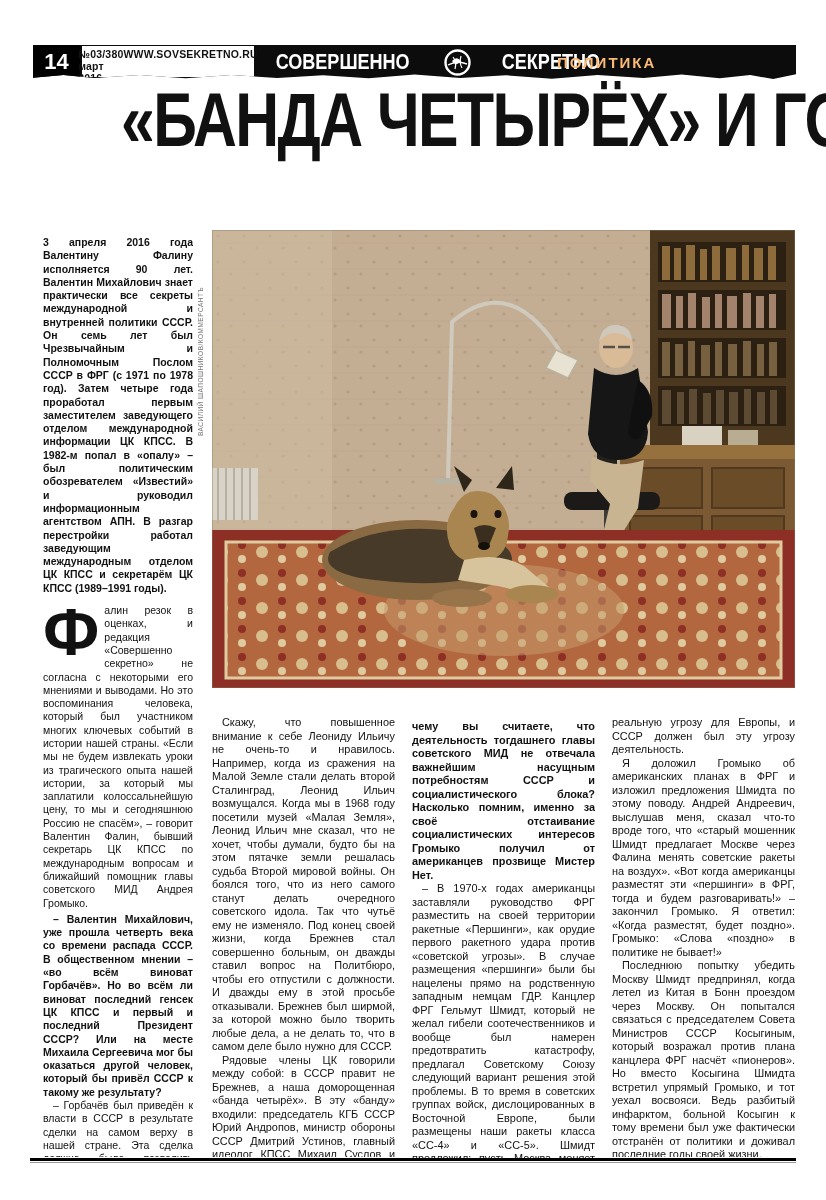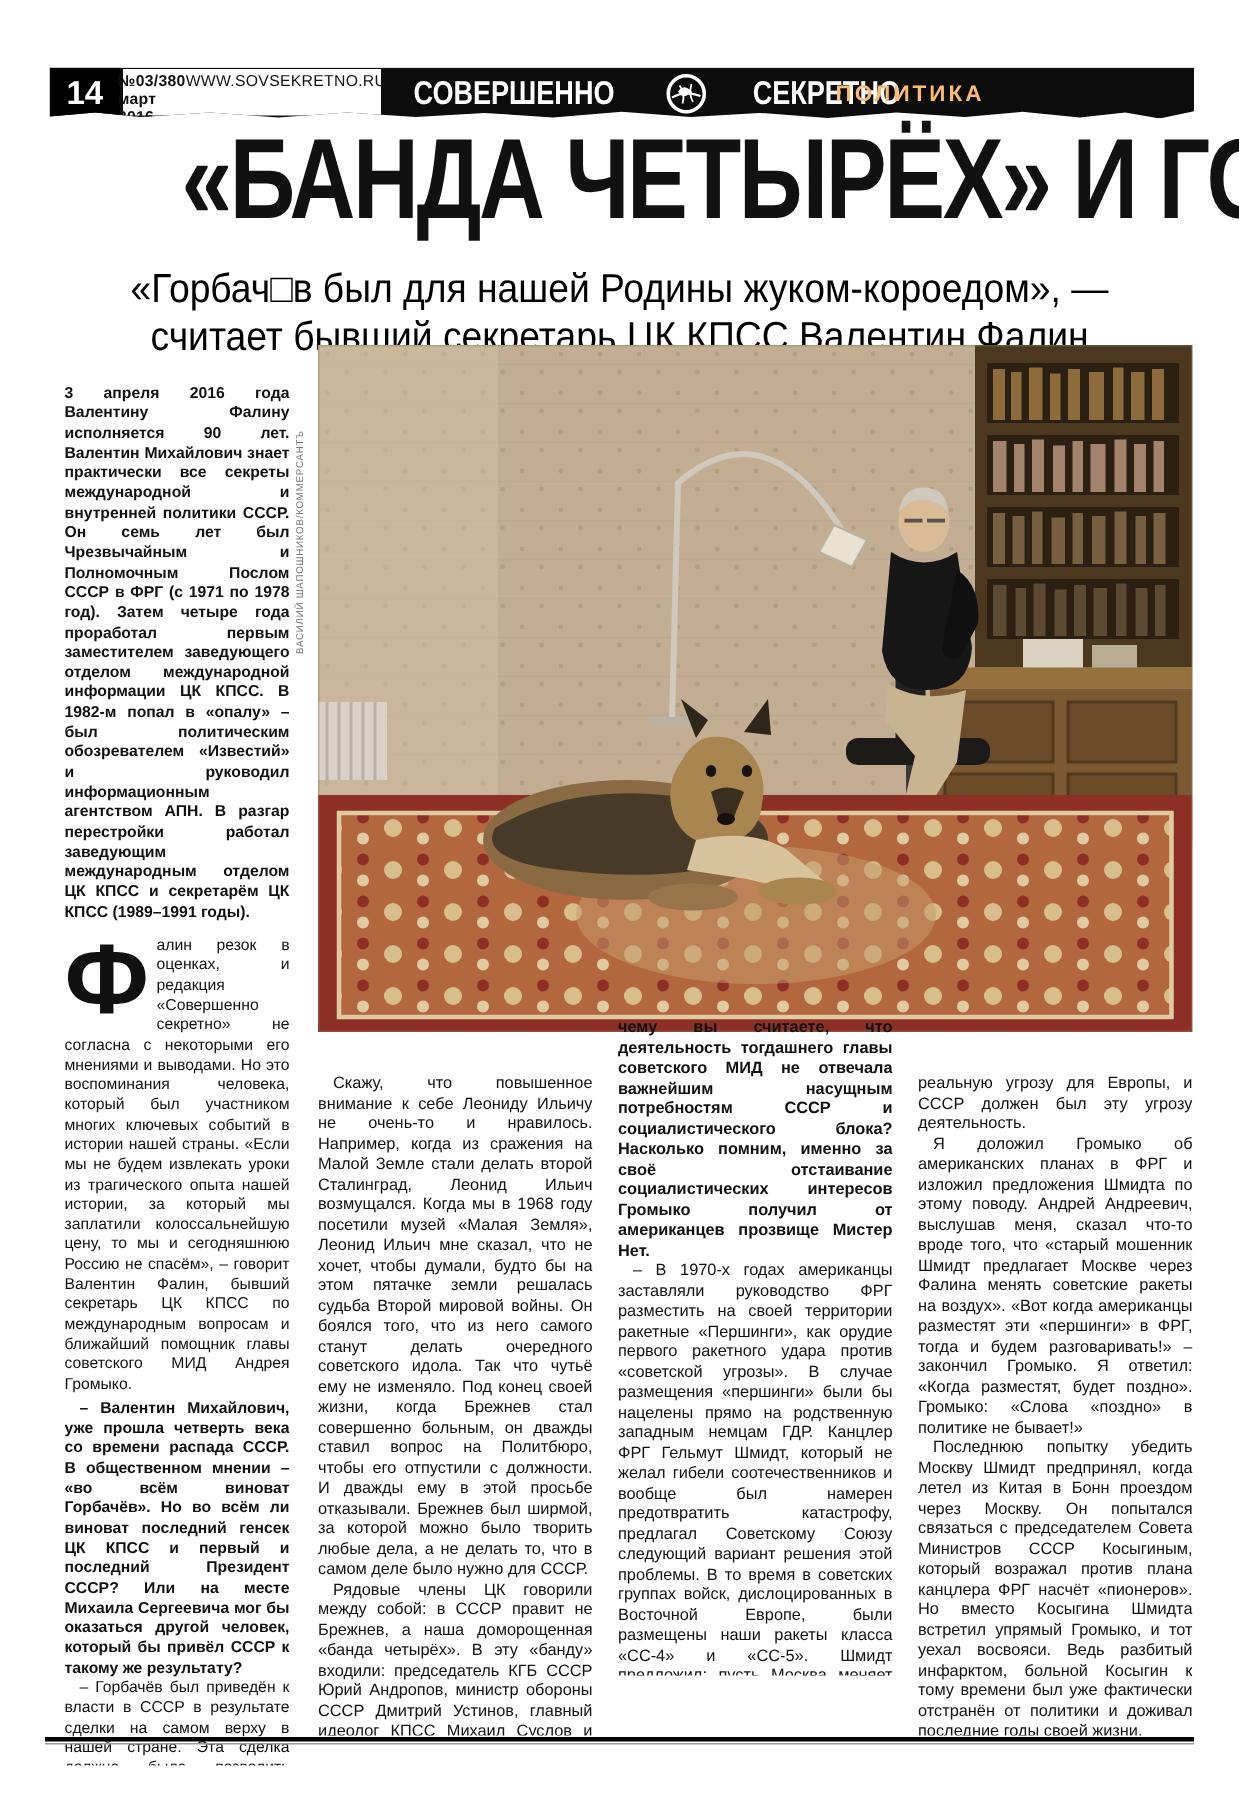--- a/index.html
+++ b/index.html
@@ -7,42 +7,42 @@
   .page { position:relative; width:826px; height:1200px; background:#fff; margin:0 auto; overflow:hidden; color:#111;padding-left:44px; }
 
   
   .topbar { position:absolute; left:33px; top:45px; width:763px; height:34px; background:#0c0c0c;
     clip-path:polygon(0 0,100% 0,100% 86%,97% 100%,94% 88%,90% 98%,85% 87%,80% 97%,74% 88%,68% 99%,62% 89%,56% 97%,50% 87%,44% 98%,38% 89%,32% 97%,26% 88%,20% 98%,14% 88%,8% 97%,4% 88%,0 96%); }
   .pagenum { position:absolute; left:0; top:0; width:47px; height:34px; background:#000; color:#fff;
     font-size:22px; font-weight:bold; display:flex; align-items:center; justify-content:center; }
   .issuebox { position:absolute; left:49px; top:1px; width:172px; height:31px; background:#fff;
     padding:2px 7px; display:flex; flex-direction:row; justify-content:center; }
   .issuebox .l1 { font-size:10.5px; font-weight:bold; letter-spacing:.2px; }
-  .issuebox .l2 { font-size:10.5px; font-weight:normal; letter-spacing:.2px; }
+  .issuebox .l2 { font-size:10.5px; font-weight:bold; letter-spacing:.2px; }
   .masthead { position:absolute; left:228px; top:0; height:34px; display:flex; align-items:center; gap:20px; }
   .masthead .word { color:#fff; font-size:22px; font-weight:bold; transform:scaleX(.82); white-space:nowrap; }
   .emblem { width:27px; height:27px; flex:0 0 auto; }
   .section { position:absolute; left:524px; top:0; height:34px; display:flex; align-items:center;
     color:#fdba74; font-size:15px; font-weight:bold; letter-spacing:2px; }
 
   
   .headline { position:absolute; left:0; top:82px; width:826px; text-align:center; }
   .headline span { display:inline-block; font-size:76px; font-weight:bold; letter-spacing:-2px;
     transform:scaleX(.8); white-space:nowrap; line-height:1; }
   .subhead { position:absolute; left:0; top:176px; width:826px; text-align:center; line-height:1.2; }
   .subhead div { font-size:27px; font-weight:400; transform:scaleX(.92); white-space:nowrap; color:#000; }
 
   
   .col { position:absolute; overflow:hidden; text-align:justify; font-size:10.9px; line-height:13.5px; }
   .col p { text-indent:10px; }
   .col p.noindent { text-indent:0; }
   .col p.q { font-weight:bold; margin-top:3px; }
-  #col1 { left:43px;  top:236px; width:150px; height:921px; font-size:10.5px; line-height:13.3px;margin-top:20px; }
+  #col1 { left:43px;  top:236px; width:150px; height:921px; font-size:10.5px; line-height:13.3px; }
   #col2 { left:212px; top:716px; width:183px; height:441px; }
-  #col3 { left:412px; top:676px; width:183px; height:441px; }
+  #col3 { left:412px; top:717px; width:183px; height:441px; }
   #col4 { left:612px; top:716px; width:183px; height:441px; }
   .lead { font-weight:bold; margin-bottom:9px; }
   .lead p { text-indent:0; }
   .dropcap { float:left; font-size:66px; line-height:53px; font-weight:bold; padding:2px 5px 0 0; }
 
   
   .photo { position:absolute; left:212px; top:230px; width:583px; height:458px; overflow:hidden; background:#b9a78d; }
   .credit { position:absolute; left:197px; top:236px; width:12px; height:200px;
     writing-mode:vertical-rl; transform:rotate(180deg); font-size:6.5px; color:#777; letter-spacing:.5px; }
   .caption { position:absolute; left:212px; top:693px; width:583px; font-size:13.5px; font-weight:bold; }
@@ -70,24 +70,20 @@
         <path d="M8 12 q4 -5 8 -1 q3 2 -1 3 q-4 3 -7 -2 z" fill="#fff"></path>
       </svg>
       <span class="word">СЕКРЕТНО</span>
     </div>
     <div class="section">ПОЛИТИКА</div>
   </div>
 
   <div class="headline">
     <span>«БАНДА ЧЕТЫРЁХ» И ГОРБАЧЁВ</span>
   </div>
-  <div class="subhead">
-    <div>«Горбач□в был для нашей Родины жуком-короедом», —</div>
-    <div>считает бывший секретарь ЦК КПСС Валентин Фалин</div>
-  </div>
 
   <div class="col" id="col1">
     <div class="lead">
       <p>3 апреля 2016 года Валентину Фалину исполняется 90 лет. Валентин Михайлович знает практически все секреты международной и внутренней политики СССР. Он семь лет был Чрезвычайным и Полномочным Послом СССР в ФРГ (с 1971 по 1978 год). Затем четыре года проработал первым заместителем заведующего отделом международной информации ЦК КПСС. В 1982-м попал в «опалу» – был политическим обозревателем «Известий» и руководил информационным агентством АПН. В разгар перестройки работал заведующим международным отделом ЦК КПСС и секретарём ЦК КПСС (1989–1991 годы).</p>
     </div>
     <p class="noindent"><span class="dropcap">Ф</span><span>алин резок в оценках, и редакция «Совершенно секретно» не согласна с некоторыми его мнениями и выводами. Но это воспоминания человека, который был участником многих ключевых событий в истории нашей страны. «Если мы не будем извлекать уроки из трагического опыта нашей истории, за который мы заплатили колоссальнейшую цену, то мы и сегодняшнюю Россию не спасём», – говорит Валентин Фалин, бывший секретарь ЦК КПСС по международным вопросам и ближайший помощник главы советского МИД Андрея Громыко.</span></p>
     <p class="q">– Валентин Михайлович, уже прошла четверть века со времени распада СССР. В общественном мнении – «во всём виноват Горбачёв». Но во всём ли виноват последний генсек ЦК КПСС и первый и последний Президент СССР? Или на месте Михаила Сергеевича мог бы оказаться другой человек, который бы привёл СССР к такому же результату?</p>
     <p>– Горбачёв был приведён к власти в СССР в результате сделки на самом верху в нашей стране. Эта сделка должна была позволить каждому из претендентов на голос в руководстве страной продолжать играть свою роль в политике СССР. Почему в 1964 году был приведён к власти Леонид Брежнев? Потому что Леонид Ильич был человеком, не способным на конфронтации. В 1964 году сложился триумвират, куда вошли Генеральный секретарь ЦК КПСС Брежнев, председатель Президиума Верховного Совета СССР Подгорный и председатель Совета Министров СССР Косыгин. Все они имели равные права. Я присутствовал при нескольких случаях, когда один из названных мной возражал по какому-то важному политическому вопросу, и потом этот вопрос подвешивали в воздухе. Иногда кто-то из членов триумвирата во время обсуждения каких-то важных решений не находился в Кремле или даже в Москве, и тогда решение стратегически важных для страны вопросов также повисало в воздухе на неопределённое время. Вся эта ситуация привела к тому, что в июне 1977 года из триумвирата «выбросили» Николая Викторовича Подгорного, уволив его со всех постов и оставив медленно умирать в качестве персонального пенсионера союзного значения. Ещё раньше, в 1976 году, случился инфаркт у Алексея Николаевича Косыгина. А вокруг Брежнева всё это время крутились подхалимы, которые создавали в стране новый культ</p>
   </div>
 

